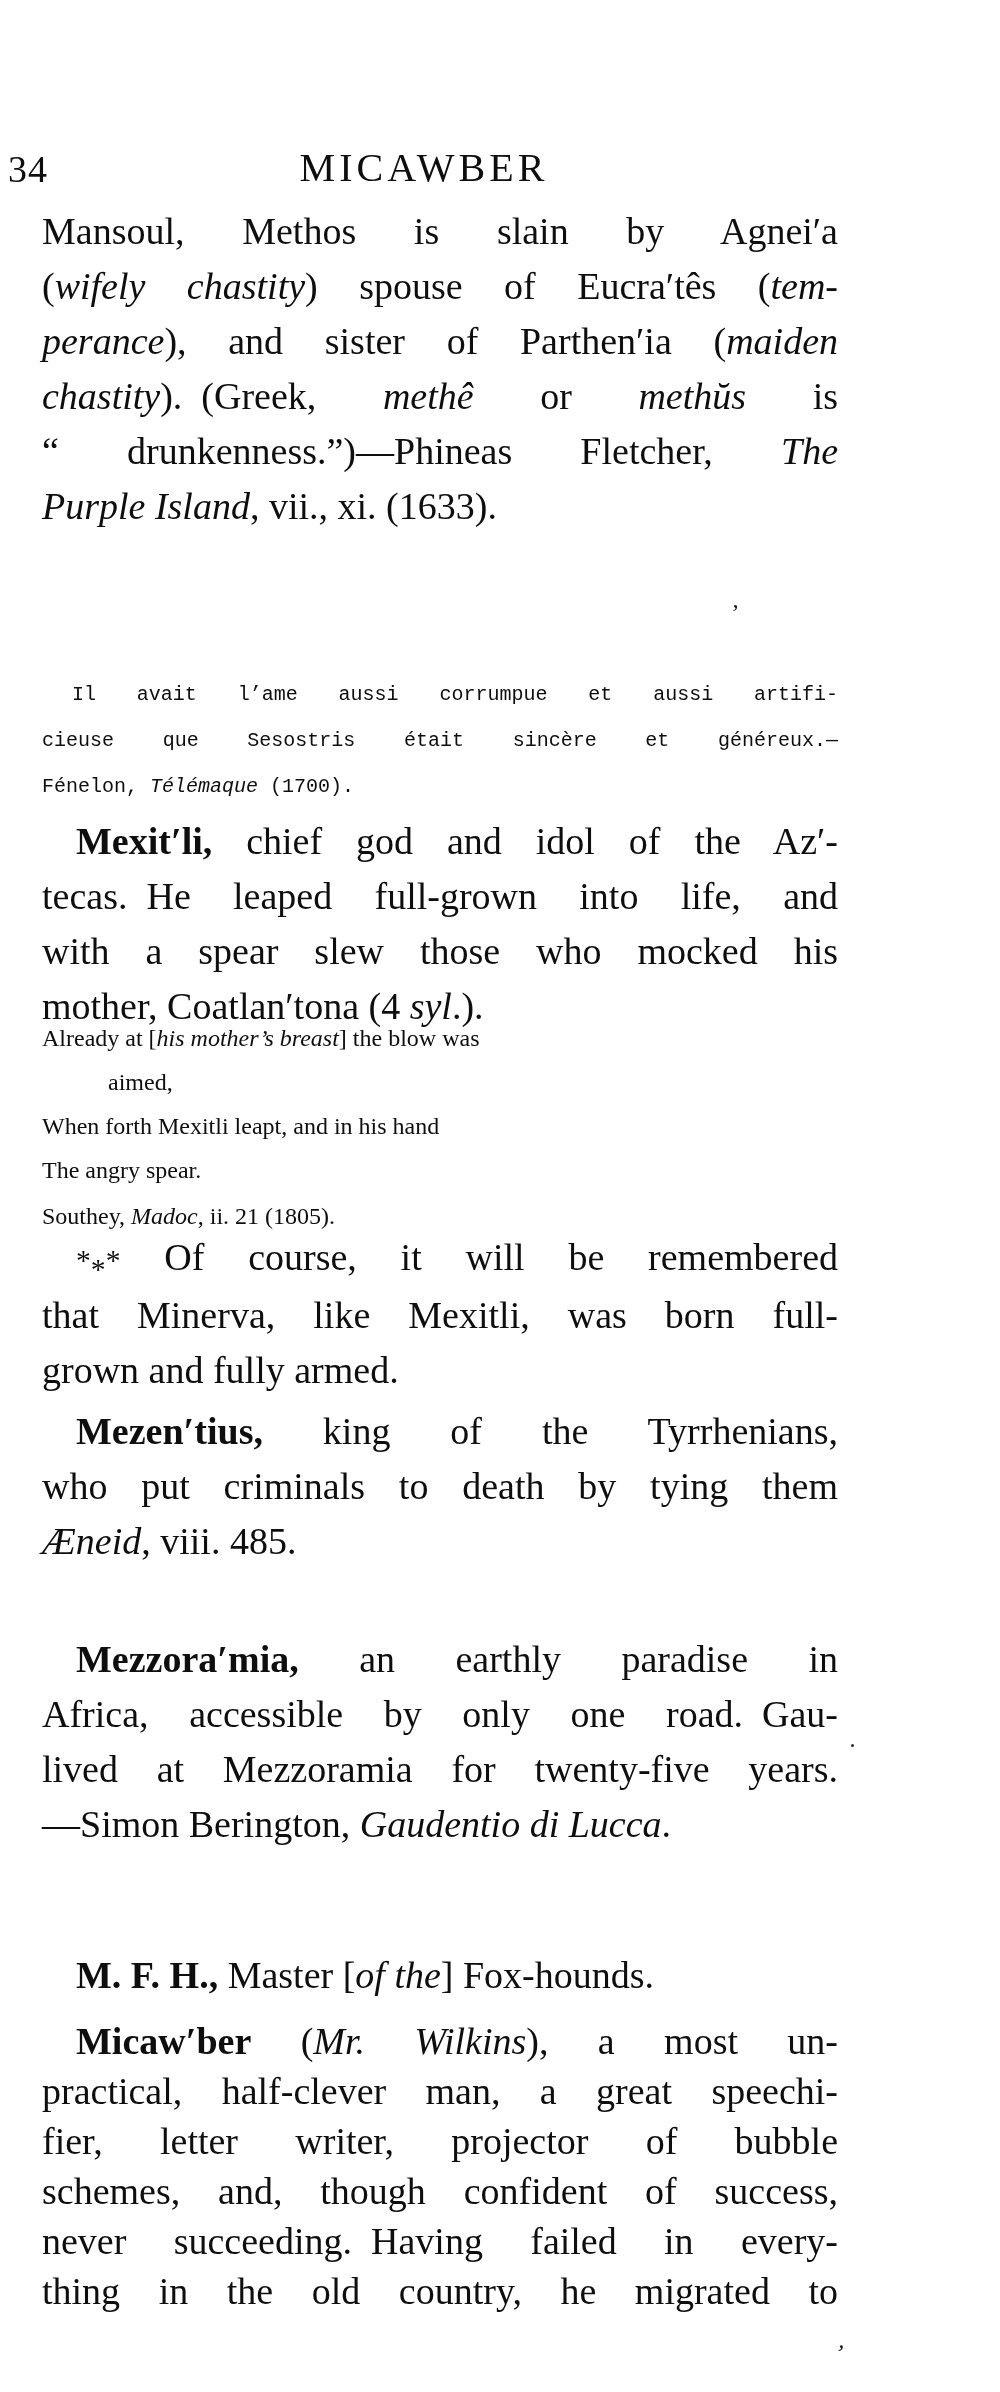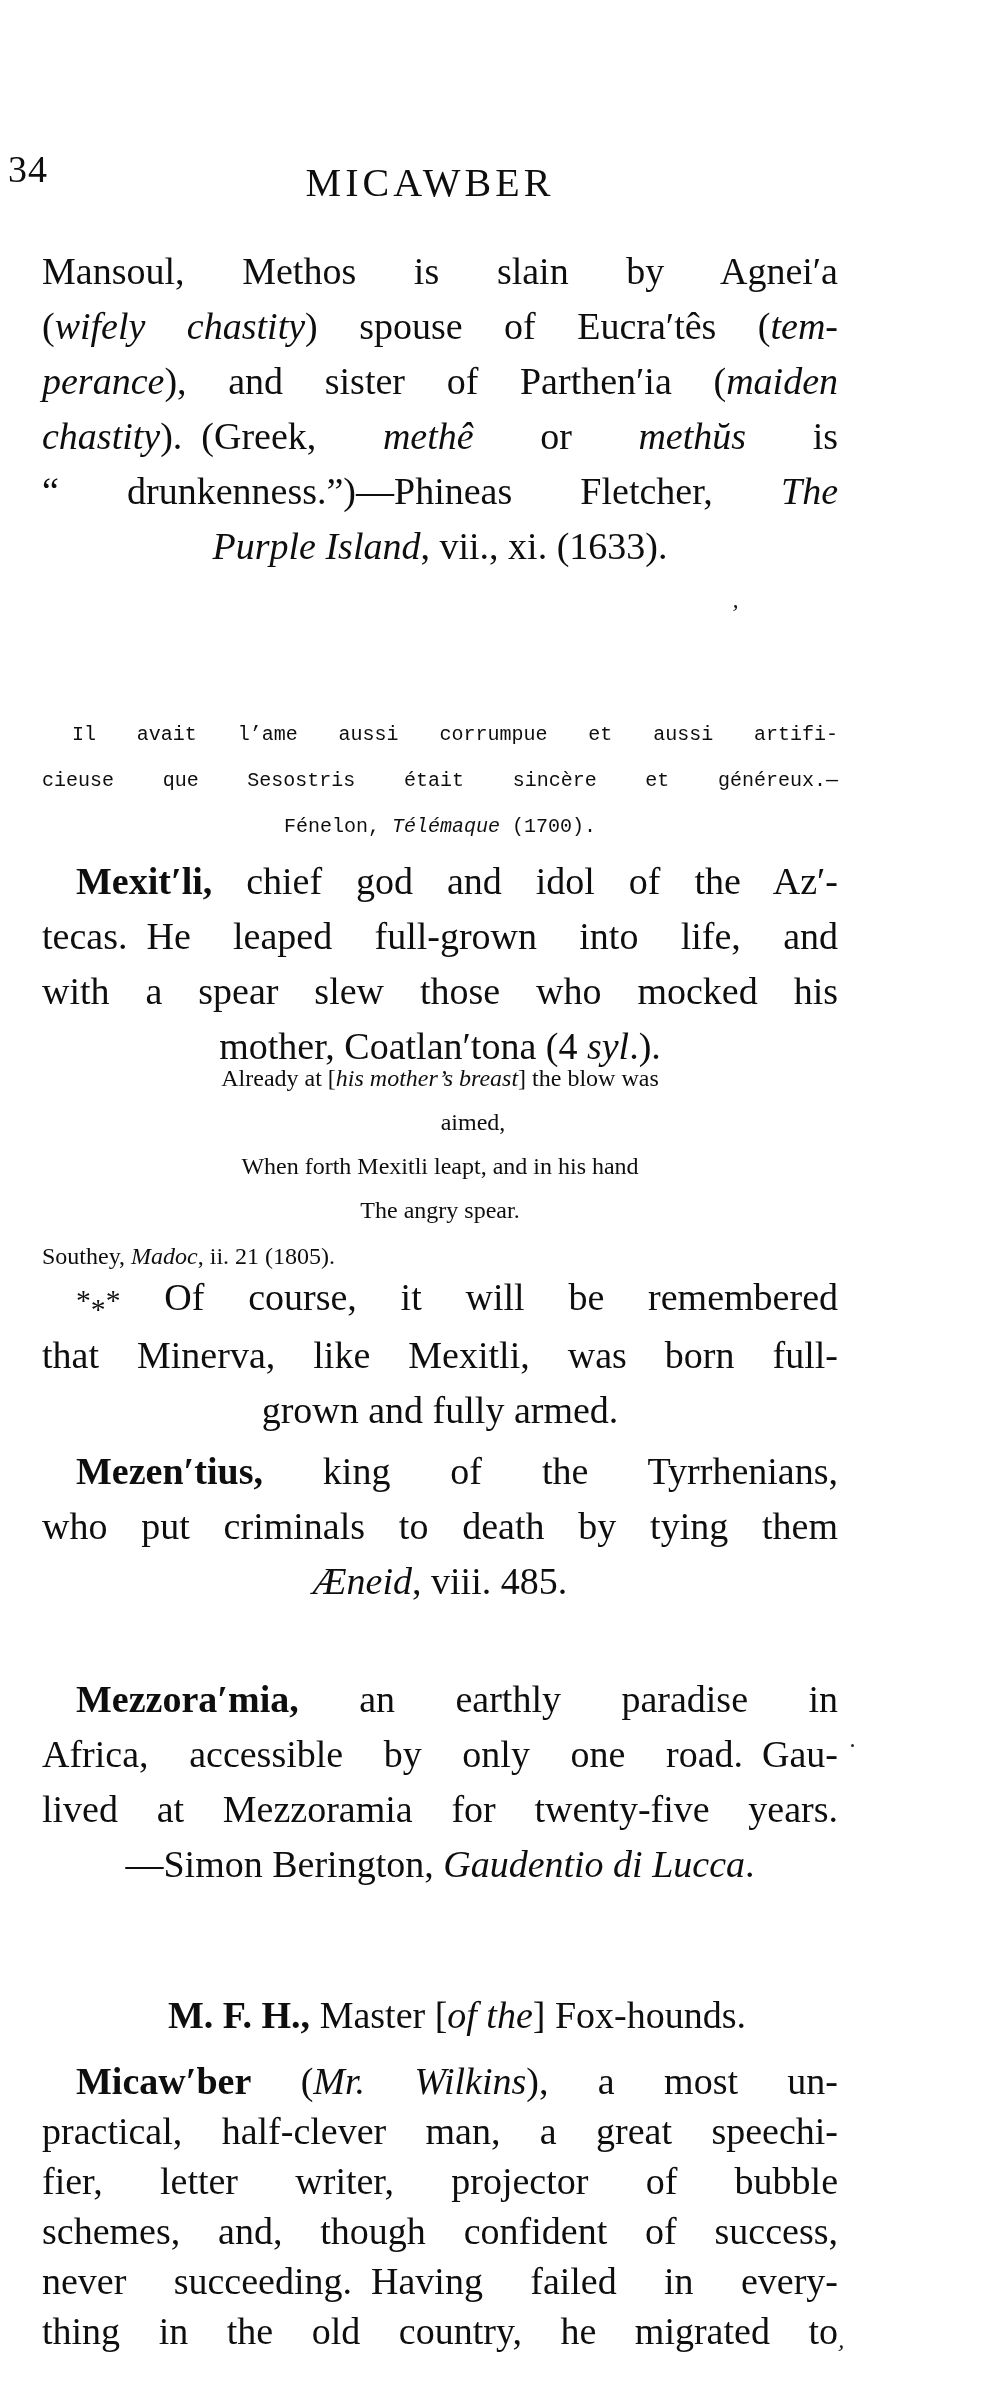--- a/index.html
+++ b/index.html
@@ -11,32 +11,32 @@
     position:relative;
     overflow:hidden;
   }
   .page { position:absolute; inset:0; }
 
   .pagenum {
     position:absolute; top:147px; left:8px;
     font-size:38px; letter-spacing:1px;
   }
   .runhead {
-    position:absolute; top:144px; left:32px; width:796px;
-    text-align:center; font-size:40px; letter-spacing:4px;margin-top:15px;
+    position:absolute; top:144px; left:26px; width:796px;
+    text-align:center; font-size:40px; letter-spacing:4px;
   }
 
-  .blk { position:absolute; left:42px; width:796px;margin-top:40px; }
+  .blk { position:absolute; left:42px; width:796px; }
   .body-t { font-size:38px; line-height:55px; }
   .body-tight { font-size:38px; line-height:50px; }
   .quote-t { font-size:20px; line-height:46px;font-family:Liberation Mono, monospace; }
   .poem-t { font-size:24px; line-height:44px; }
 
   .jl { text-align:justify; text-align-last:justify; text-justify:inter-word; }
-  .ll { text-align:center; }
+  .ll { text-align:left; }
   .ind { text-indent:34px; }
   .qind { text-indent:30px; }
   .poemind { text-indent:66px; }
   .attr { padding-right:24px; }
 
   .i { font-style:italic; }
   .bd { font-weight:bold; }
 
   .ast { font-size:0.78em; }
   .ast-lo { position:relative; top:0.30em; }

